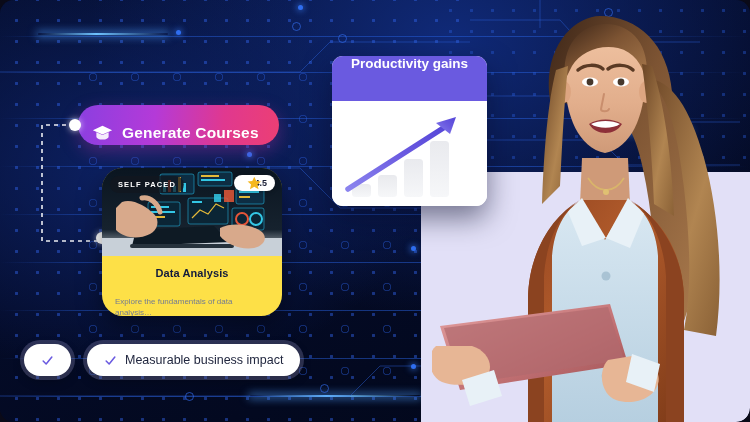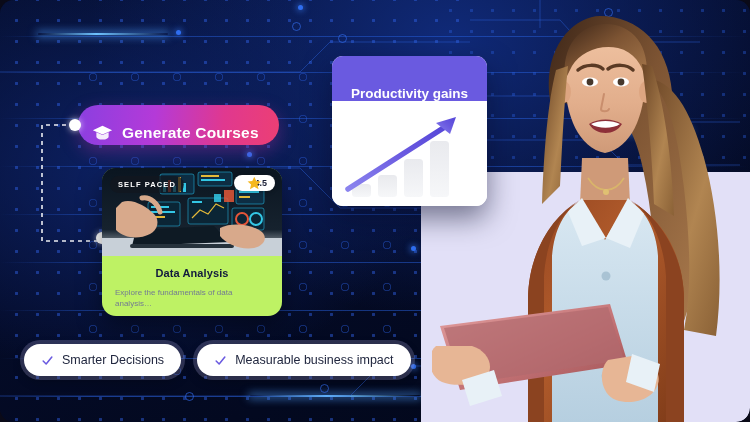--- a/index.html
+++ b/index.html
@@ -104,21 +104,21 @@
   
   .connector { position:absolute; left:30px; top:110px; width:90px; height:140px; }
   .conn-dot {
     position:absolute; width:12px; height:12px; border-radius:50%;
     background:#fff; box-shadow:0 0 6px rgba(255,255,255,.65);
   }
 
   
   .course-card {
     position:absolute; left:102px; top:168px; width:180px; height:148px;
-    background:#bef264; border-radius:14px;
+    background:#fde047; border-radius:21px;
     box-shadow:0 10px 26px rgba(0,0,0,.42);
     overflow:hidden;
   }
   .cc-media { position:relative; width:100%; height:88px; overflow:hidden; background:#0c1a2a; }
   .cc-media svg { position:absolute; inset:0; width:100%; height:100%; }
   .self-paced {
     position:absolute; left:8px; top:8px;
     background:rgba(18,22,30,.72);
     color:#fff; font-size:7.5px; font-weight:bold; letter-spacing:1.1px;
     padding:4px 8px; border-radius:9px;
@@ -127,31 +127,31 @@
     position:absolute; right:7px; top:7px;
     background:#fff; border-radius:11px;
     padding:2.5px 8px 2.5px 5px;
     display:flex; align-items:center; gap:4px;
     box-shadow:0 1px 4px rgba(0,0,0,.25);
   }
   .rating .val { font-size:9px; font-weight:bold; color:#1a1f36; }
   .star { width:11px; height:11px; display:block; }
   .cc-body { padding:11px 13px 0 13px; }
   .cc-title { font-size:11px; font-weight:bold; color:#111a3d; letter-spacing:.1px;text-align:center; }
-  .cc-desc { margin-top:9px; font-size:8px; color:#737b92; line-height:1.35; }
+  .cc-desc { margin-top:18px; font-size:8px; color:#737b92; line-height:1.35; }
 
   
   .prod-card {
     position:absolute; left:332px; top:56px; width:155px; height:150px;
     border-radius:11px; overflow:hidden; background:#fff;
     box-shadow:0 12px 28px rgba(5,10,40,.5);
   }
   .prod-head {
     height:45px; background:#6a5ae0;
-    display:flex; align-items:flex-end; justify-content:center;
+    display:flex; align-items:flex-start; justify-content:center;
   }
   .prod-head span { color:#fff; font-size:13.5px; font-weight:bold; }
   .prod-body { position:relative; height:105px; background:#fff; }
   .prod-body svg { position:absolute; inset:0; width:100%; height:100%; }
 
   
   .chips { position:absolute; left:24px; top:344px; display:flex; gap:16px; }
   .chip {
     height:32px; padding:0 17px;
     display:flex; align-items:center; gap:8px;
@@ -441,21 +441,20 @@
     </div>
   </div>
 
   <div class="chips">
     <div class="chip">
       <span class="check">
         <svg viewBox="0 0 24 24" aria-hidden="true">
           <path d="M4 13 L9.5 18.5 L20 5.5" stroke="#6a5ae0" stroke-width="2.8" fill="none" stroke-linecap="round" stroke-linejoin="round"></path>
         </svg>
       </span>
-      <span>Smarter Decisions</span>
     </div>
     <div class="chip">
       <span class="check">
         <svg viewBox="0 0 24 24" aria-hidden="true">
           <path d="M4 13 L9.5 18.5 L20 5.5" stroke="#6a5ae0" stroke-width="2.8" fill="none" stroke-linecap="round" stroke-linejoin="round"></path>
         </svg>
       </span>
       <span>Measurable business impact</span>
     </div>
   </div>

